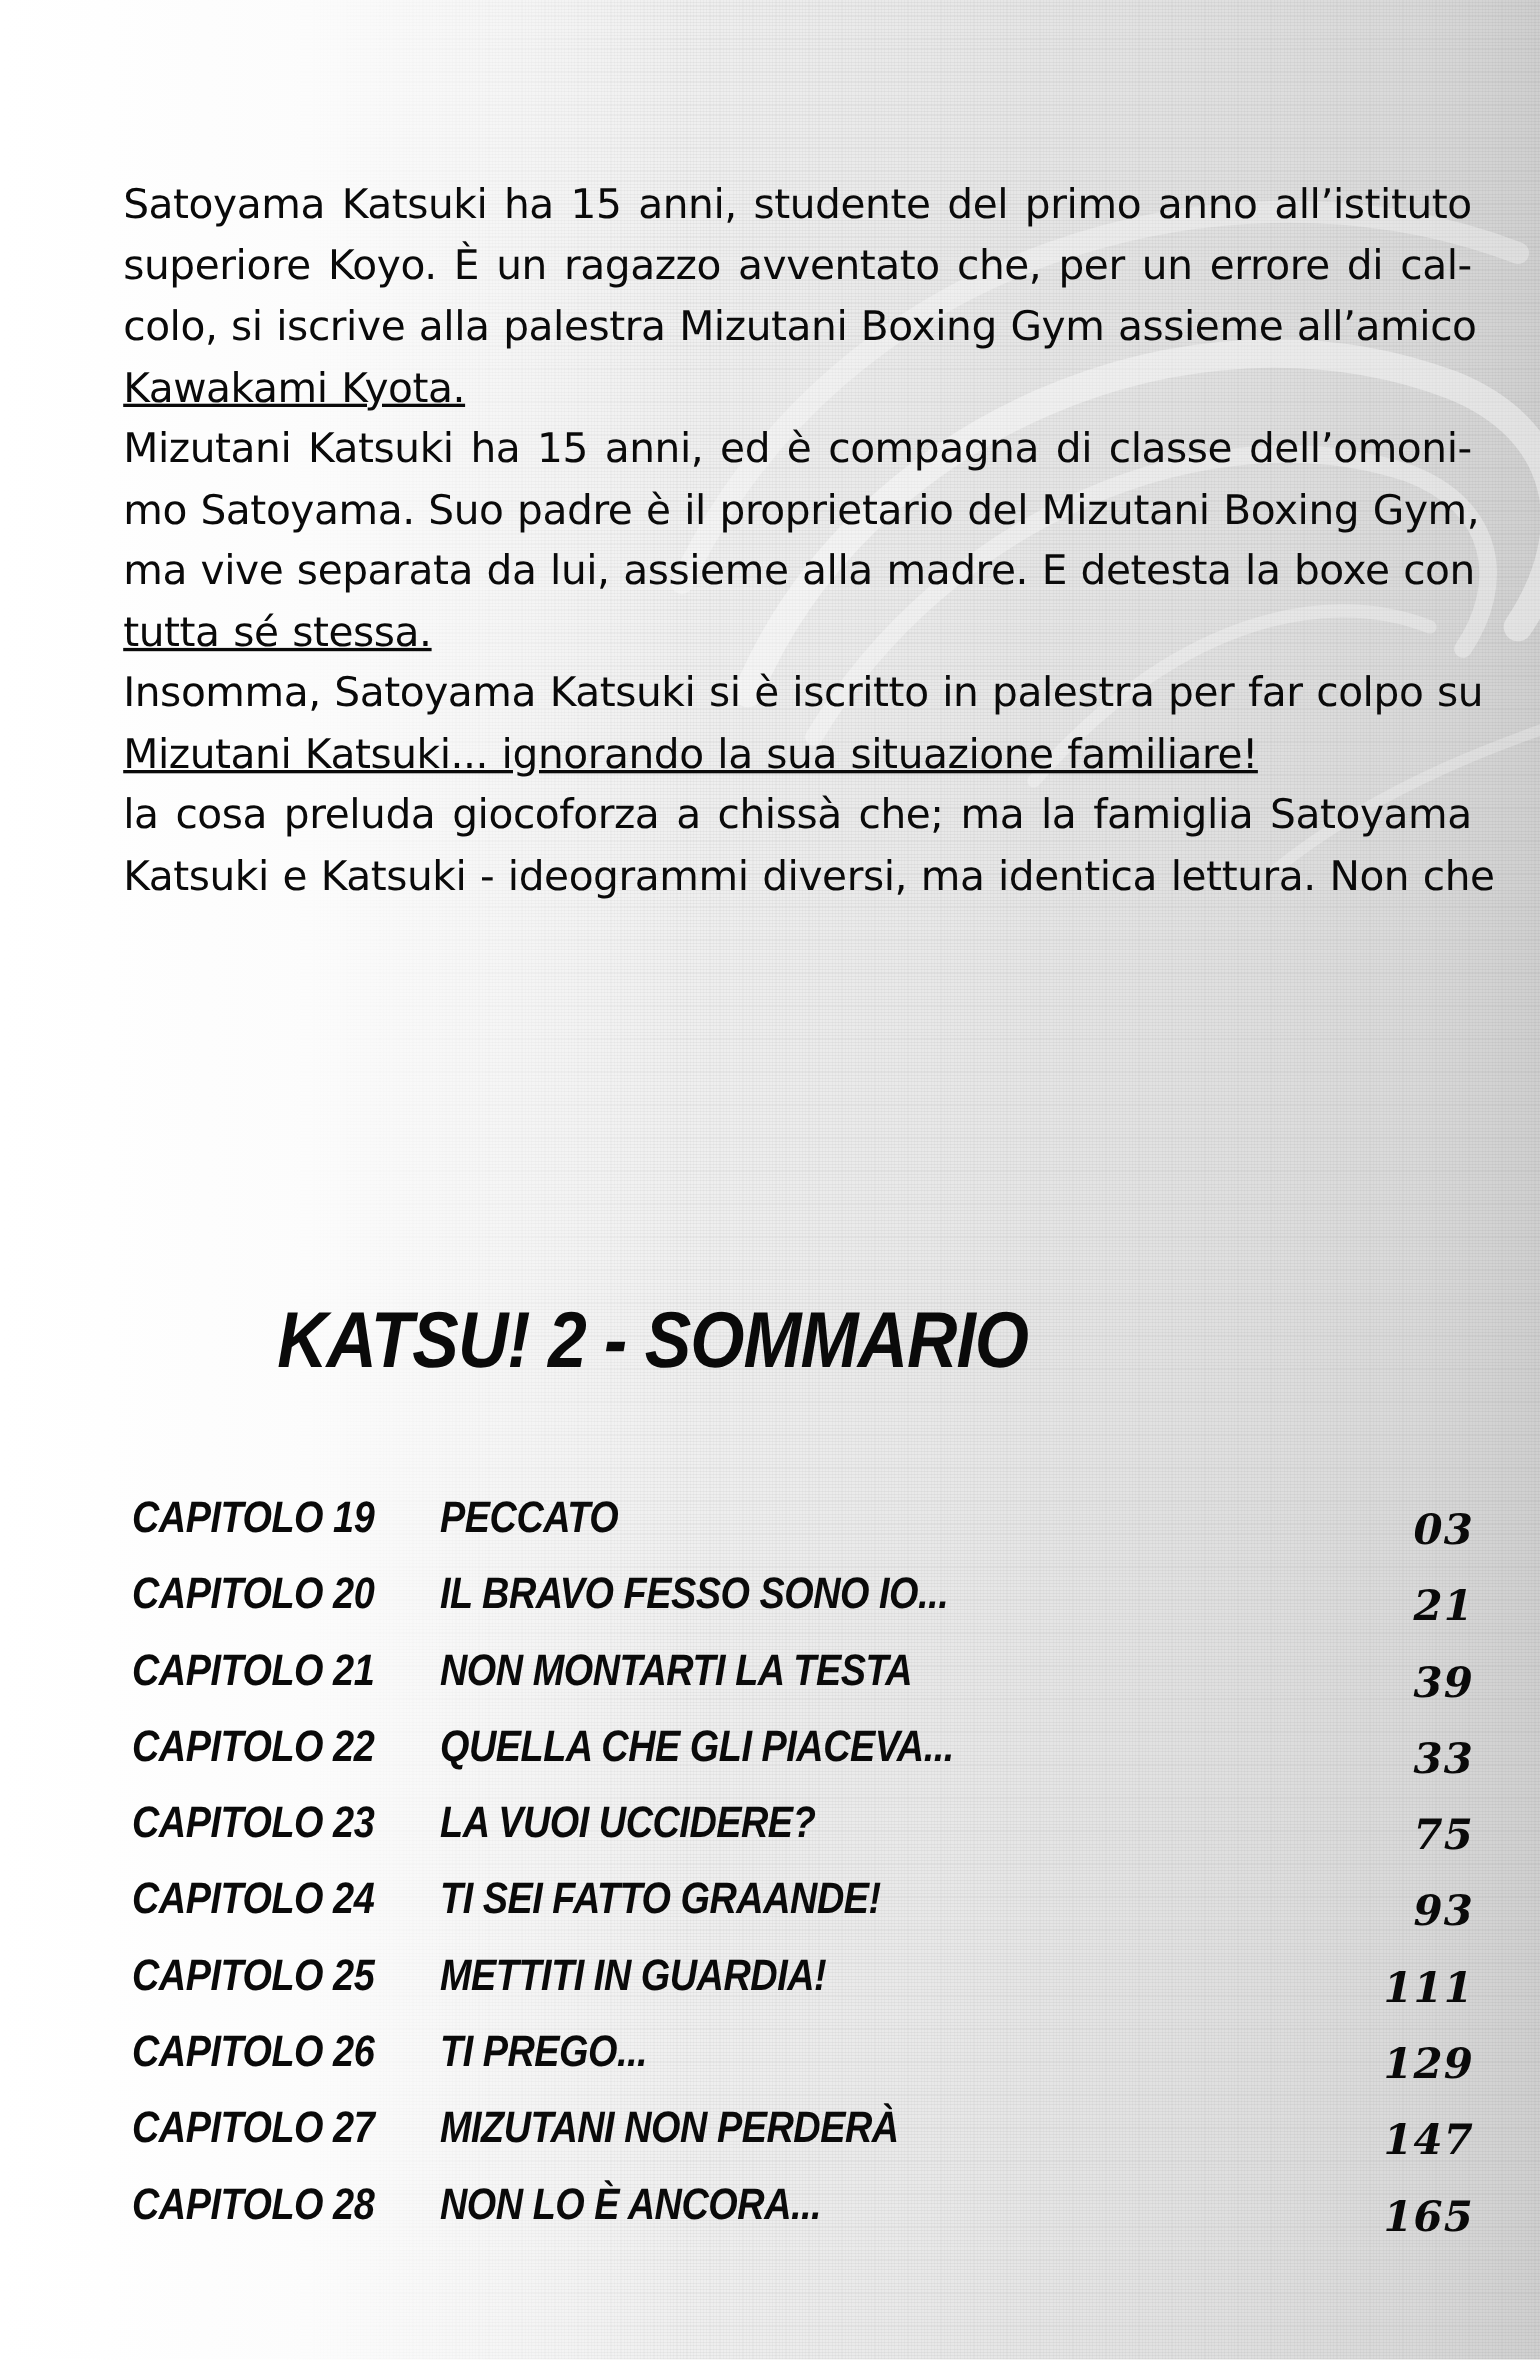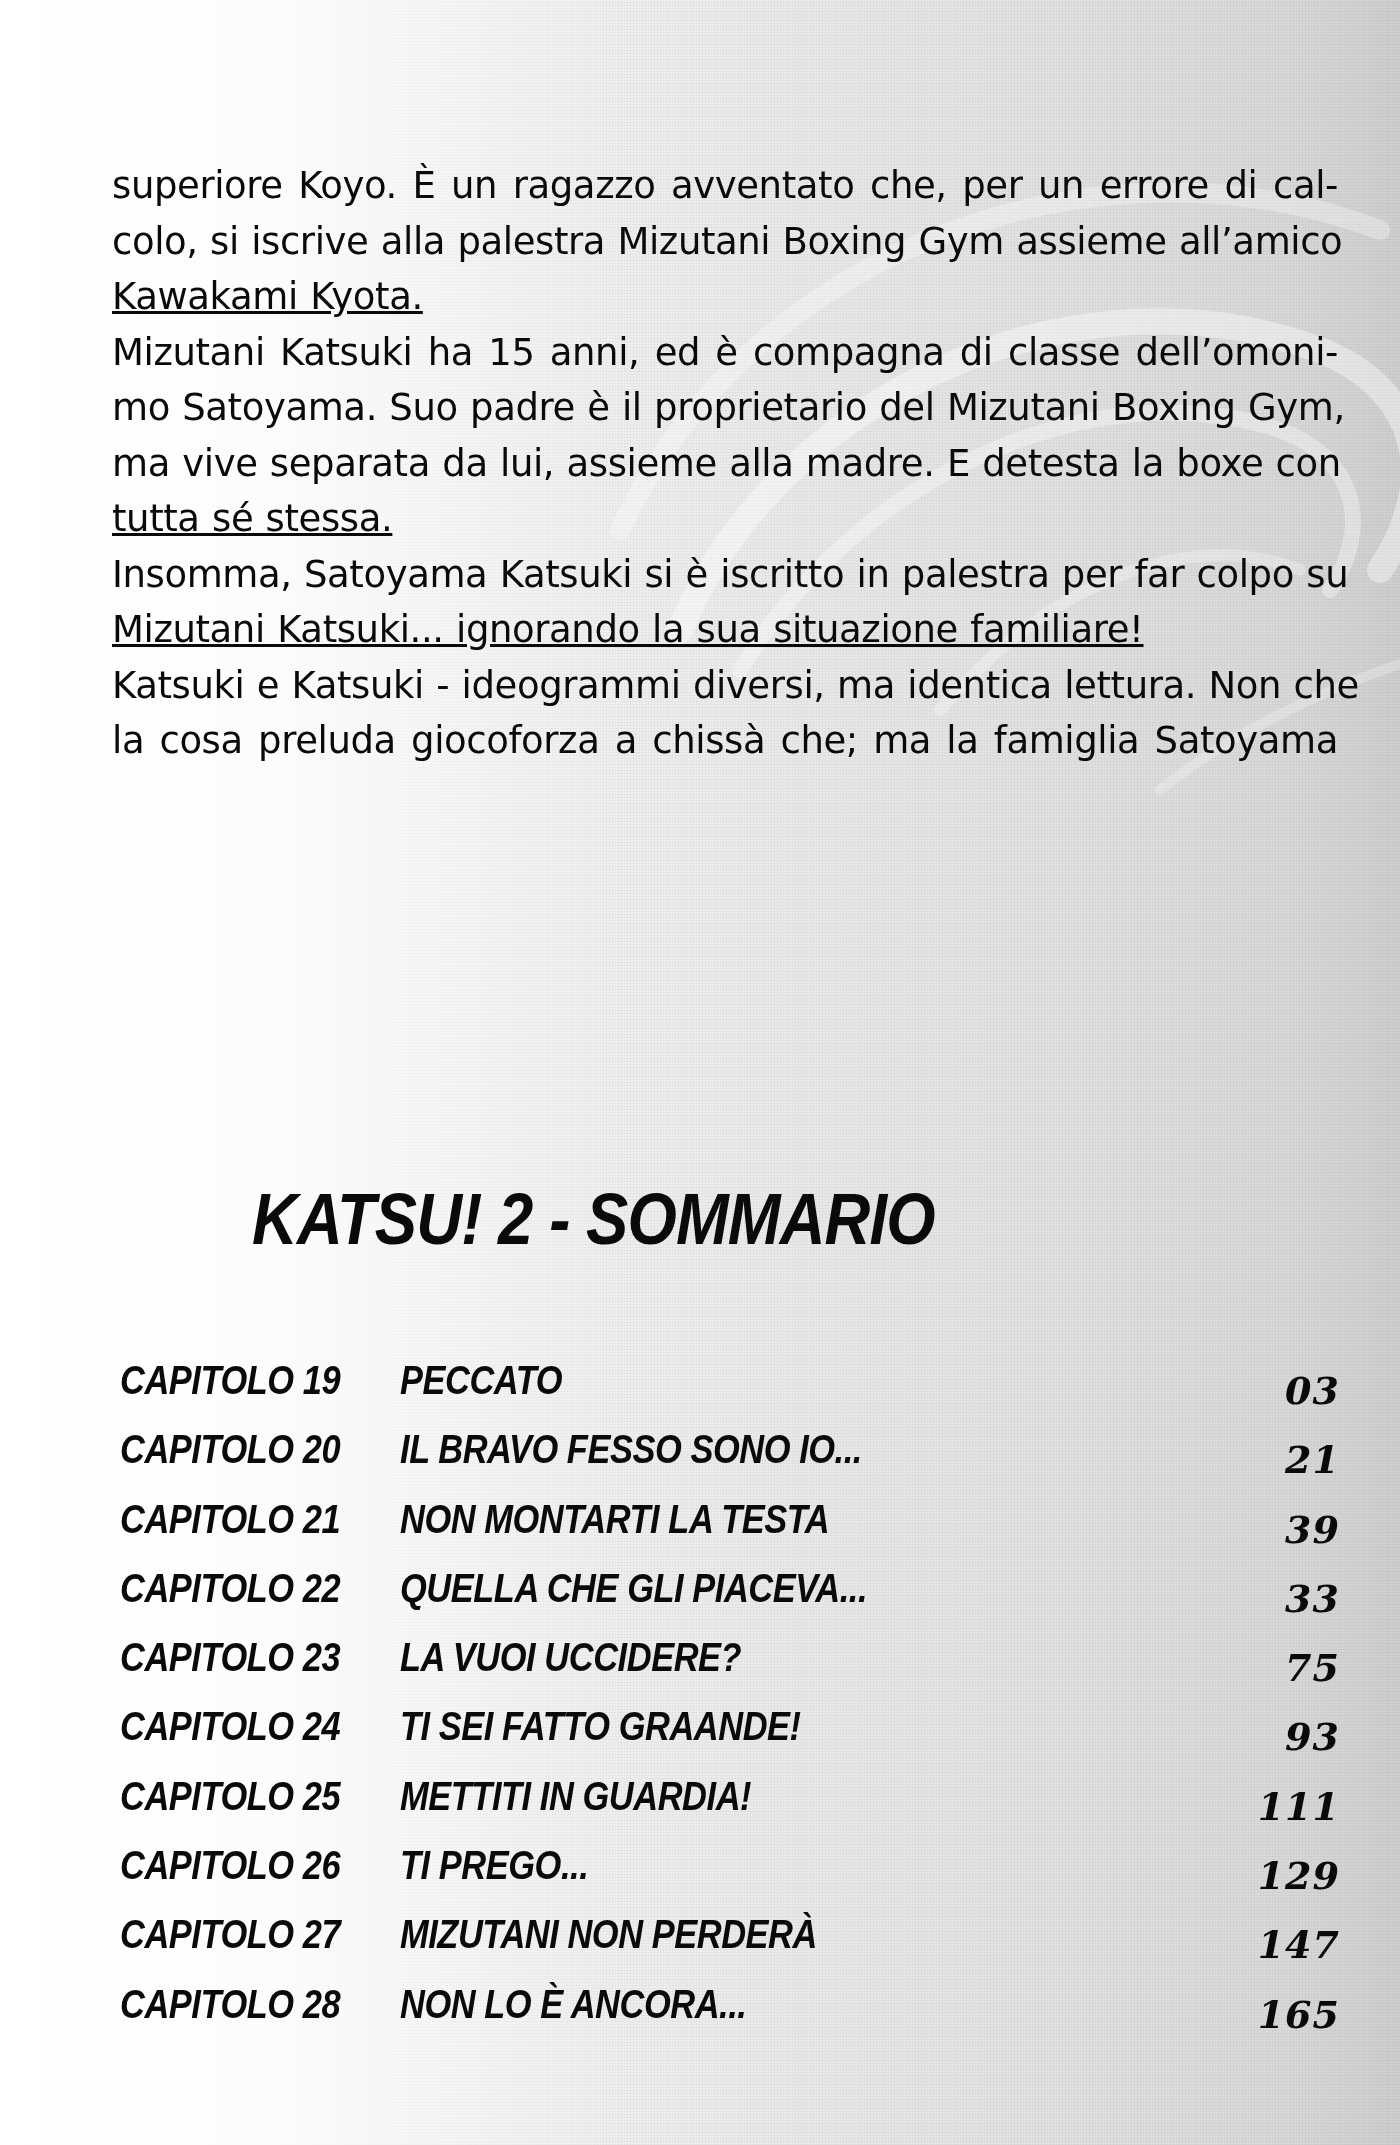--- a/index.html
+++ b/index.html
@@ -117,31 +117,32 @@
   <g fill="none" stroke="#ffffff" stroke-linecap="round">
     <path d="M 120 620 C 220 380, 520 250, 760 340 C 860 380, 880 470, 820 560" stroke-width="26" opacity="0.7"></path>
     <path d="M 180 660 C 300 460, 540 360, 720 420 C 800 450, 810 520, 770 580" stroke-width="16" opacity="0.6"></path>
     <path d="M 60 520 C 200 220, 560 120, 820 220" stroke-width="20" opacity="0.55"></path>
     <path d="M 380 700 C 500 560, 640 520, 740 560" stroke-width="12" opacity="0.5"></path>
     <path d="M 600 780 C 700 700, 820 660, 880 640" stroke-width="10" opacity="0.45"></path>
   </g>
 </svg>
 
 <div class="synopsis">
+  <span class="line">Satoyama Katsuki ha 15 anni, studente del primo anno all’istituto</span>
   <span class="line">superiore Koyo. È un ragazzo avventato che, per un errore di cal-</span>
   <span class="line">colo, si iscrive alla palestra Mizutani Boxing Gym assieme all’amico</span>
   <span class="line last">Kawakami Kyota.</span>
   <span class="line">Mizutani Katsuki ha 15 anni, ed è compagna di classe dell’omoni-</span>
   <span class="line">mo Satoyama. Suo padre è il proprietario del Mizutani Boxing Gym,</span>
   <span class="line">ma vive separata da lui, assieme alla madre. E detesta la boxe con</span>
   <span class="line last">tutta sé stessa.</span>
   <span class="line">Insomma, Satoyama Katsuki si è iscritto in palestra per far colpo su</span>
   <span class="line last">Mizutani Katsuki... ignorando la sua situazione familiare!</span>
+  <span class="line">la cosa preluda giocoforza a chissà che; ma la famiglia Satoyama</span>
   <span class="line">Katsuki e Katsuki - ideogrammi diversi, ma identica lettura. Non che</span>
-  <span class="line">la cosa preluda giocoforza a chissà che; ma la famiglia Satoyama</span>
 </div>
 
 <h1 class="title" style="margin:0;">KATSU! 2 - SOMMARIO</h1>
 
 <div class="toc">
   <div class="toc-row">
     <span class="chap">CAPITOLO 19</span>
     <span class="name">PECCATO</span>
     <span class="page">03</span>
   </div>

